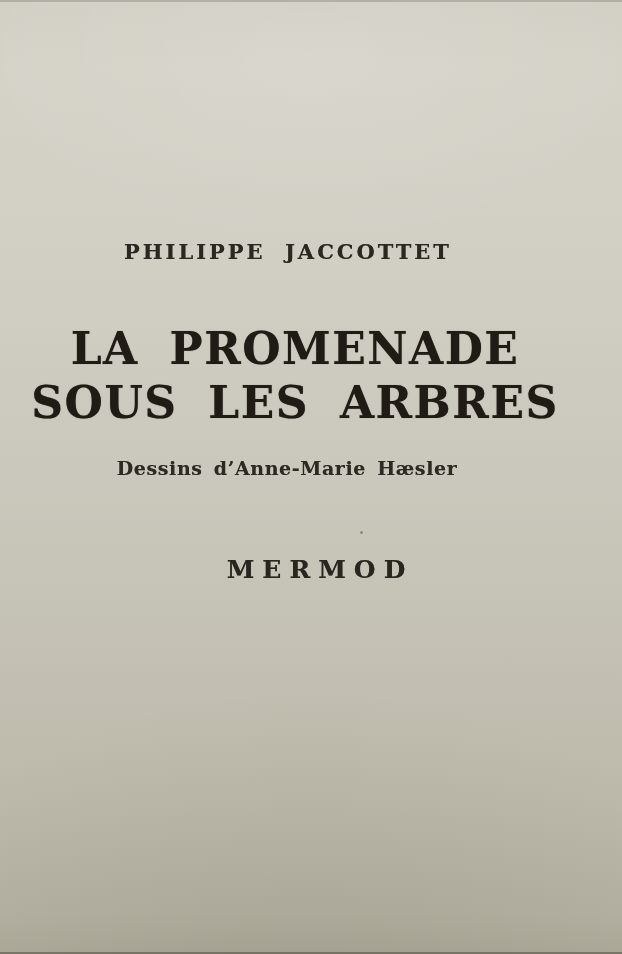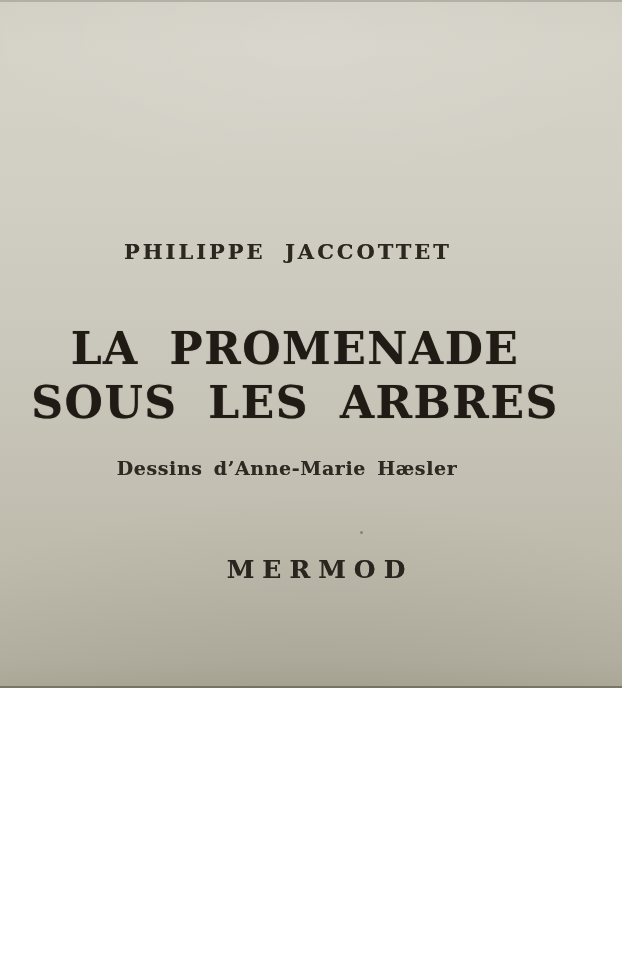--- a/index.html
+++ b/index.html
@@ -8,21 +8,21 @@
   }
   body {
     width: 622px;
     height: 954px;
     overflow: hidden;
     font-family: "DejaVu Serif", "Liberation Serif", serif;
   }
   .scan {
     position: relative;
     width: 622px;
-    height: 688px;
+    height: 954px;
     background:
       radial-gradient(ellipse 80% 30% at 50% 6%, rgba(255,255,255,0.10), rgba(255,255,255,0) 70%),
       radial-gradient(ellipse 120% 55% at 50% 108%, rgba(98,92,74,0.16), rgba(98,92,74,0) 65%),
       linear-gradient(180deg,
         #d2cfc5 0%,
         #d5d2c8 7%,
         #d1cec4 28%,
         #cac7bc 50%,
         #c3c0b3 70%,
         #bcb9aa 85%,

